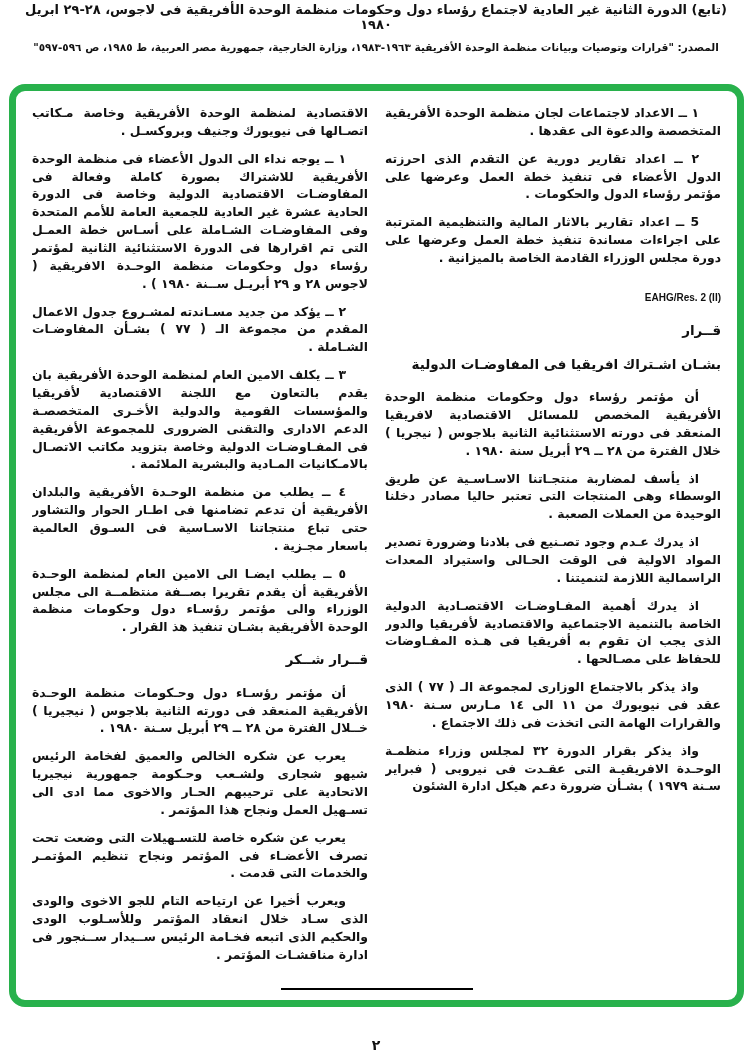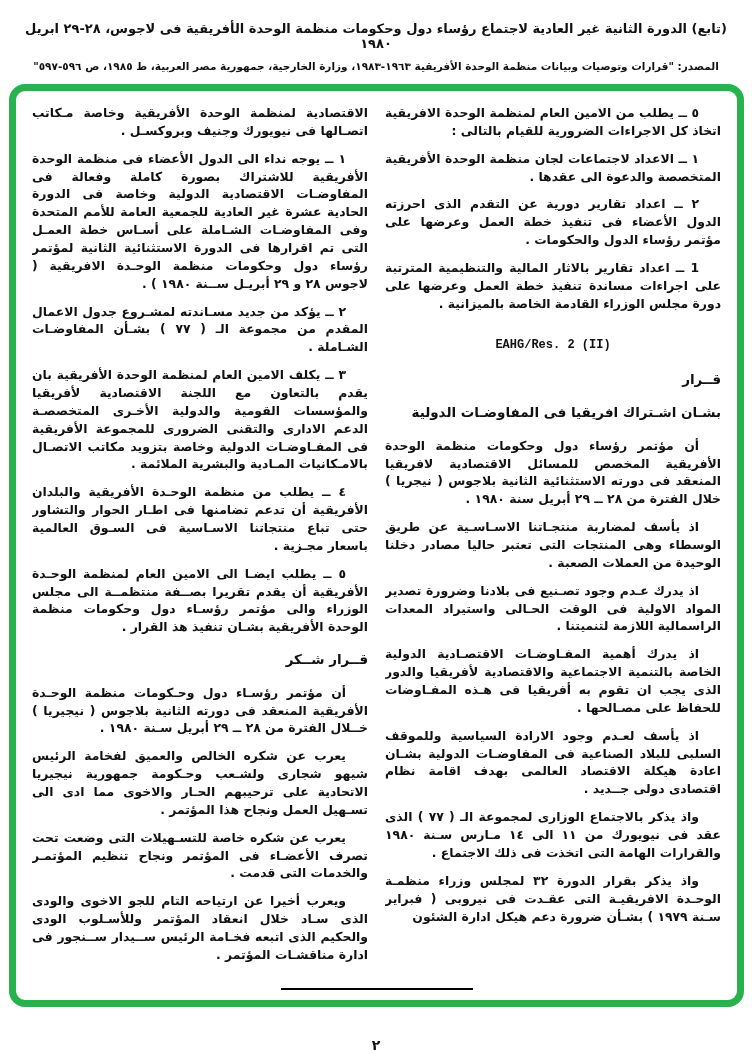--- a/index.html
+++ b/index.html
@@ -13,21 +13,21 @@
     position: relative;
     font-family: "DejaVu Sans", sans-serif;
     color: #111;
     overflow: hidden;
   }
   
   .page-header {
     direction: rtl;
     text-align: center;
     font-weight: bold;
-    padding-top: 21px;
+    padding-top: 2px;
   }
   .page-header .line1 {
     font-size: 13px;
     letter-spacing: 0.2px;
     margin: 0 10px;
   }
   .page-header .line2 {
     font-size: 10.5px;
     margin: 9px 14px 0;
   }
@@ -61,24 +61,24 @@
     font-weight: bold;
     font-size: 12.4px;
     line-height: 1.44;
     overflow: hidden;
   }
   .col p { margin: 0 0 10px; }
   .col p.para        { text-indent: 22px; }
   .col p.para-flush  { text-indent: 0; }
   .col p.label {
     direction: ltr;
-    text-align: center;
+    text-align: right;
     text-indent: 0;
-    font-family: Liberation Mono, monospace;
-    font-size: 12px;
+    font-family: Liberation Sans, sans-serif;
+    font-size: 10px;
     margin: 24px 0 16px;
   }
   .col p.heading {
     text-align: right;
     text-indent: 0;
     font-size: 13.5px;
     margin: 14px 0 14px;
   }
   
   .footer-rule {
@@ -103,32 +103,30 @@
 <body style="color: rgb(17, 17, 17);">
 
 <div class="page-header">
   <div class="line1">(تابع) الدورة الثانية غير العادية لاجتماع رؤساء دول وحكومات منظمة الوحدة الأفريقية فى لاجوس، ٢٨-٢٩ ابريل ١٩٨٠</div>
   <div class="line2">المصدر: "قرارات وتوصيات وبيانات منظمة الوحدة الأفريقية ١٩٦٣-١٩٨٣، وزارة الخارجية، جمهورية مصر العربية، ط ١٩٨٥، ص ٥٩٦-٥٩٧"</div>
 </div>
 
 <div class="frame" style="border-color: rgb(40, 177, 76);">
   <div class="columns" id="doc-columns">
       <div class="col">
-        <p class="para">٥ ــ يطلب من الامين العام لمنظمة الوحدة الافريقية اتخاذ كل الاجراءات الضرورية للقيام بالتالى :</p>
         <p class="para">١ ــ الاعداد لاجتماعات لجان منظمة الوحدة الأفريقية المتخصصة والدعوة الى عقدها .</p>
         <p class="para">٢ ــ اعداد تقارير دورية عن التقدم الذى احرزته الدول الأعضاء فى تنفيذ خطة العمل وعرضها على مؤتمر رؤساء الدول والحكومات .</p>
-        <p class="para">1 ــ اعداد تقارير بالاثار المالية والتنظيمية المترتبة على اجراءات مساندة تنفيذ خطة العمل وعرضها على دورة مجلس الوزراء القادمة الخاصة بالميزانية .</p>
+        <p class="para">5 ــ اعداد تقارير بالاثار المالية والتنظيمية المترتبة على اجراءات مساندة تنفيذ خطة العمل وعرضها على دورة مجلس الوزراء القادمة الخاصة بالميزانية .</p>
         <p class="label">EAHG/Res. 2 (II)</p>
         <p class="heading">قــرار</p>
         <p class="heading">بشـان اشـتراك افريقيا فى المفاوضـات الدولية</p>
         <p class="para">أن مؤتمر رؤساء دول وحكومات منظمة الوحدة الأفريقية المخصص للمسائل الاقتصادية لافريقيا المنعقد فى دورته الاستثنائية الثانية بلاجوس ( نيجريا ) خلال الفترة من ٢٨ ــ ٢٩ أبريل سنة ١٩٨٠ .</p>
         <p class="para">اذ يأسف لمضاربة منتجـاتنا الاسـاسـية عن طريق الوسطاء وهى المنتجات التى تعتبر حاليا مصادر دخلنا الوحيدة من العملات الصعبة .</p>
         <p class="para">اذ يدرك عـدم وجود تصـنيع فى بلادنا وضرورة تصدير المواد الاولية فى الوقت الحـالى واستيراد المعدات الراسمالية اللازمة لتنميتنا .</p>
         <p class="para">اذ يدرك أهمية المفـاوضـات الاقتصـادية الدولية الخاصة بالتنمية الاجتماعية والاقتصادية لأفريقيا والدور الذى يجب ان تقوم به أفريقيا فى هـذه المفـاوضات للحفاظ على مصـالحها .</p>
-        <p class="para">اذ يأسف لعـدم وجود الارادة السياسية وللموقف السلبى للبلاد الصناعية فى المفاوضـات الدولية بشـان اعادة هيكلة الاقتصاد العالمى بهدف اقامة نظام اقتصادى دولى جــديد .</p>
         <p class="para">واذ يذكر بالاجتماع الوزارى لمجموعة الـ ( ٧٧ ) الذى عقد فى نيويورك من ١١ الى ١٤ مـارس سـنة ١٩٨٠ والقرارات الهامة التى اتخذت فى ذلك الاجتماع .</p>
         <p class="para">واذ يذكر بقرار الدورة ٣٢ لمجلس وزراء منظمـة الوحـدة الافريقيـة التى عقـدت فى نيروبى ( فبراير سـنة ١٩٧٩ ) بشـأن ضرورة دعم هيكل ادارة الشئون</p>
       </div>
       <div class="col">
         <p class="para-flush">الاقتصادية لمنظمة الوحدة الأفريقية وخاصة مـكاتب اتصـالها فى نيويورك وجنيف وبروكسـل .</p>
         <p class="para">١ ــ يوجه نداء الى الدول الأعضاء فى منظمة الوحدة الأفريقية للاشتراك بصورة كاملة وفعالة فى المفاوضـات الاقتصادية الدولية وخاصة فى الدورة الحادية عشرة غير العادية للجمعية العامة للأمم المتحدة وفى المفاوضـات الشـاملة على أسـاس خطة العمـل التى تم اقرارها فى الدورة الاستثنائية الثانية لمؤتمر رؤساء دول وحكومات منظمة الوحـدة الافريقية ( لاجوس ٢٨ و ٢٩ أبريـل ســنة ١٩٨٠ ) .</p>
         <p class="para">٢ ــ يؤكد من جديد مسـاندته لمشـروع جدول الاعمال المقدم من مجموعة الـ ( ٧٧ ) بشـأن المفاوضـات الشـاملة .</p>
         <p class="para">٣ ــ يكلف الامين العام لمنظمة الوحدة الأفريقية بان يقدم بالتعاون مع اللجنة الاقتصادية لأفريقيا والمؤسسات القومية والدولية الأخـرى المتخصصـة الدعم الادارى والتقنى الضرورى للمجموعة الأفريقية فى المفـاوضـات الدولية وخاصة بتزويد مكاتب الاتصـال بالامـكانيات المـادية والبشرية الملائمة .</p>
         <p class="para">٤ ــ يطلب من منظمة الوحـدة الأفريقية والبلدان الأفريقية أن تدعم تضامنها فى اطـار الحوار والتشاور حتى تباع منتجاتنا الاسـاسية فى السـوق العالمية باسعار مجـزية .</p>
         <p class="para">٥ ــ يطلب ايضـا الى الامين العام لمنظمة الوحـدة الأفريقية أن يقدم تقريرا بصــفة منتظمــة الى مجلس الوزراء والى مؤتمر رؤسـاء دول وحكومات منظمة الوحدة الأفريقية بشـان تنفيذ هذ القرار .</p>

